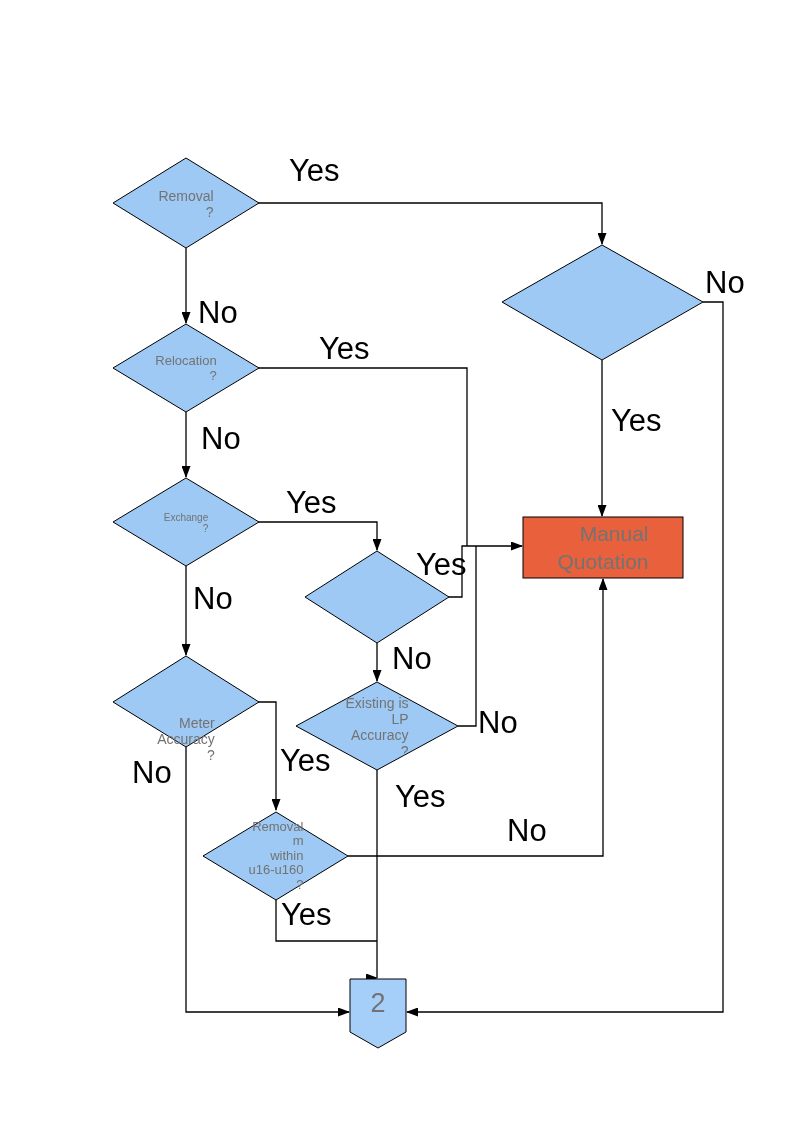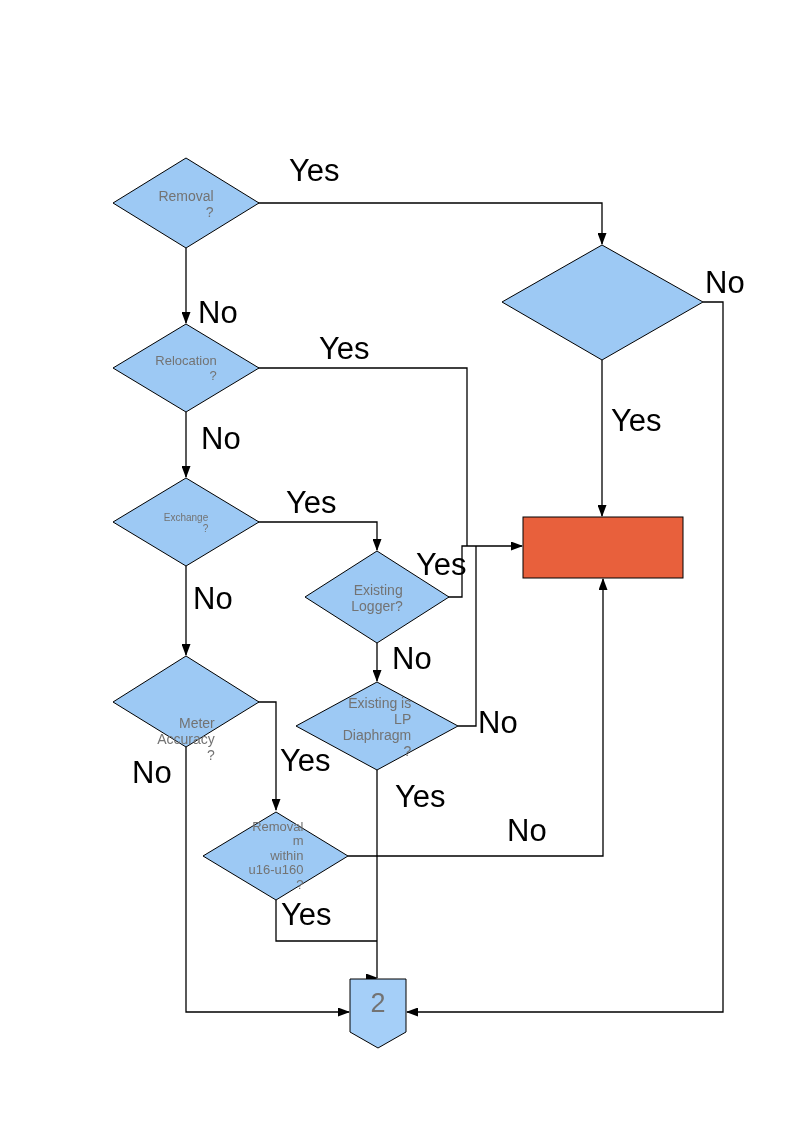--- a/index.html
+++ b/index.html
@@ -75,34 +75,34 @@
       <polygon points="350,979 406,979 406,1032 378,1048 350,1032" fill="#A5CFF8"></polygon>
     </g>
   </svg>
 
   <div class="node-label" style="left:116px; top:185px; width:140px; height:38px; font-size:14px;">Removal
 ?</div>
   <div class="node-label" style="left:116px; top:350px; width:140px; height:38px; font-size:13px;">Relocation
 ?</div>
   <div class="node-label" style="left:116px; top:504px; width:140px; height:38px; font-size:10px;">Exchange
 ?</div>
-  <div class="node-label" style="left:307px; top:580px; width:140px; height:36px; font-size:14px;">Existing
-Logger?</div>
   <div class="node-label" style="left:116px; top:676px; width:140px; height:54px; font-size:14px;margin-top:36px;">Meter
 Accuracy
 ?</div>
   <div class="node-label" style="left:297px; top:692px; width:160px; height:70px; font-size:14px;">Existing is
 LP
-Diaphragm
+Accuracy
 ?</div>
   <div class="node-label" style="left:206px; top:815px; width:140px; height:82px; font-size:13px; line-height:1.12;">Removal
 m
 within
 u16-u160
 ?</div>
+  <div class="node-label" style="left:523px; top:517px; width:160px; height:61px; font-size:21px; line-height:1.3;">Manual
+Quotation</div>
   <div class="node-label" style="left:350px; top:979px; width:56px; height:50px; font-size:27px;">2</div>
 
   <div class="edge-label" style="left:289px; top:153px;">Yes</div>
   <div class="edge-label" style="left:198px; top:295px;">No</div>
   <div class="edge-label" style="left:705px; top:265px;">No</div>
   <div class="edge-label" style="left:611px; top:403px;">Yes</div>
   <div class="edge-label" style="left:319px; top:331px;">Yes</div>
   <div class="edge-label" style="left:201px; top:421px;">No</div>
   <div class="edge-label" style="left:286px; top:485px;">Yes</div>
   <div class="edge-label" style="left:193px; top:581px;">No</div>

